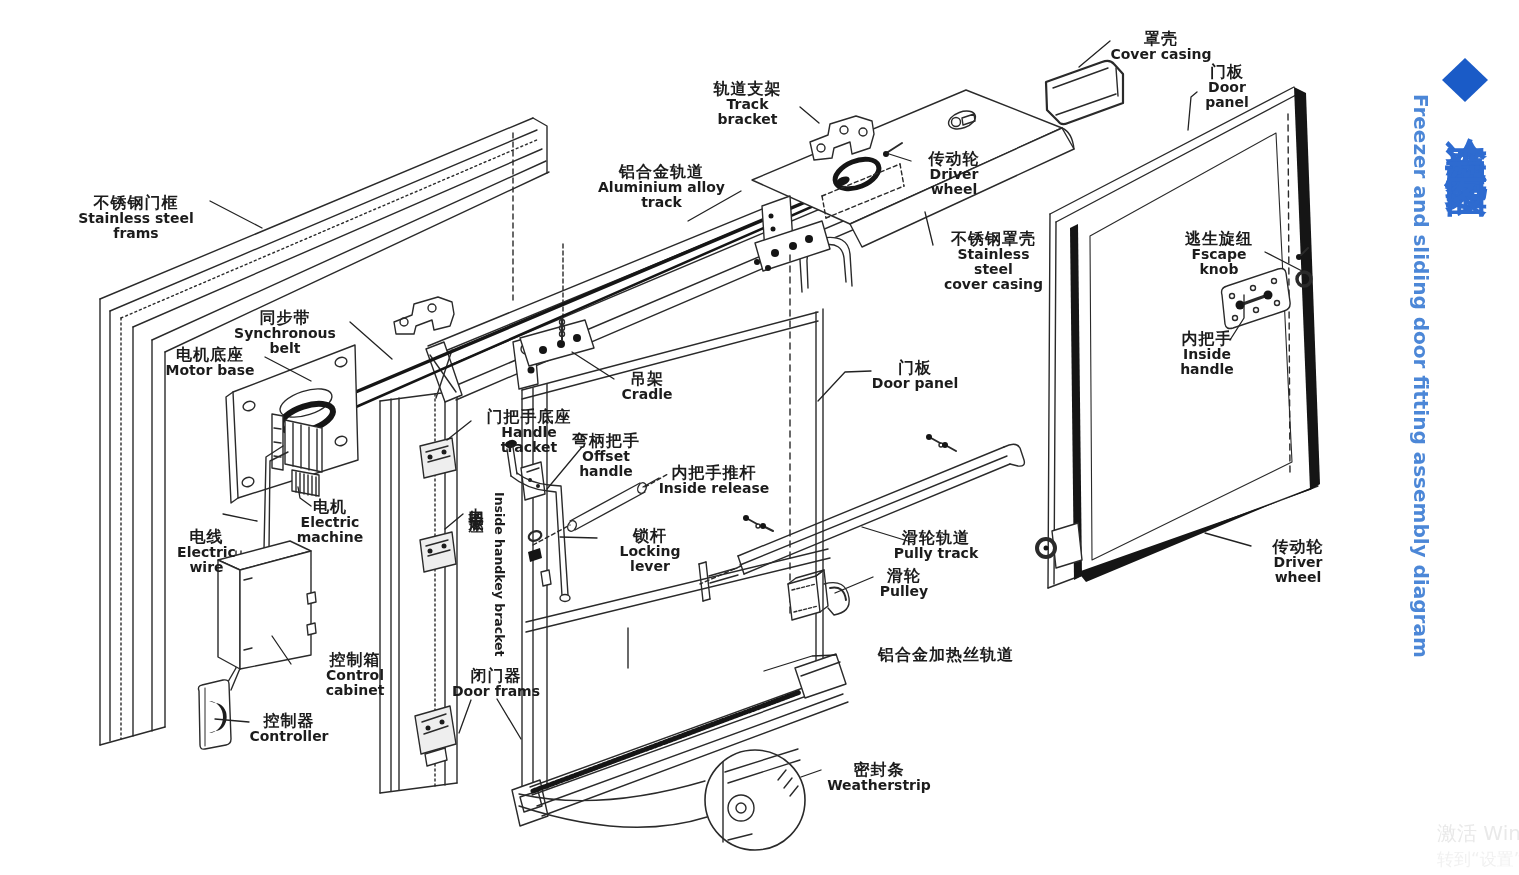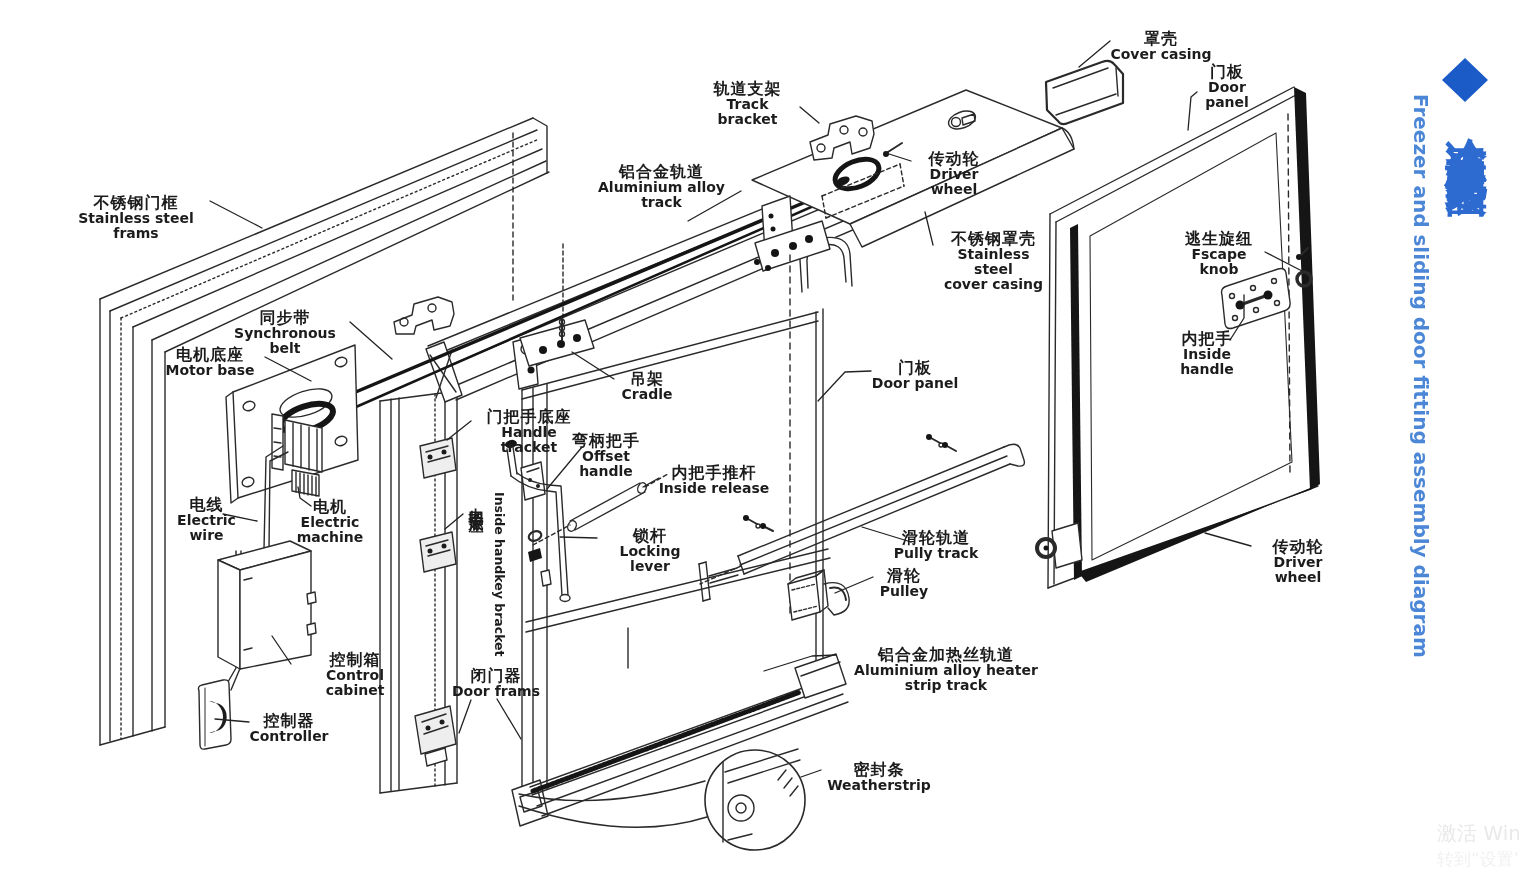--- a/index.html
+++ b/index.html
@@ -445,21 +445,21 @@
 <div class="lbl" style="left:598px;top:527px;width:104px">
   <span class="cn">锁杆</span>
   <span class="en">Locking lever</span>
 </div>
 <div class="vlbl-cn" style="left:466px;top:496px">
   <span>内把手底座</span>
 </div>
 <div class="vlbl-en" style="left:507px;top:492px">
   <span>Inside handkey bracket</span>
 </div>
-<div class="lbl" style="left:158px;top:496px;width:97px">
+<div class="lbl" style="left:158px;top:528px;width:97px">
   <span class="cn">电线</span>
   <span class="en">Electric wire</span>
 </div>
 <div class="lbl" style="left:266px;top:498px;width:128px">
   <span class="cn">电机</span>
   <span class="en">Electric machine</span>
 </div>
 <div class="lbl" style="left:295px;top:651px;width:120px">
   <span class="cn">控制箱</span>
   <span class="en">Control cabinet</span>
@@ -479,21 +479,20 @@
 <div class="lbl" style="left:892px;top:529px;width:88px">
   <span class="cn">滑轮轨道</span>
   <span class="en">Pully track</span>
 </div>
 <div class="lbl" style="left:874px;top:567px;width:60px">
   <span class="cn">滑轮</span>
   <span class="en">Pulley</span>
 </div>
 <div class="lbl la" style="left:836px;top:646px;width:220px">
   <span class="cn">铝合金加热丝轨道</span>
-  <span class="en">Aluminium alloy heater strip track</span>
 </div>
 <div class="lbl la" style="left:823px;top:761px;width:112px">
   <span class="cn">密封条</span>
   <span class="en">Weatherstrip</span>
 </div>
 
 <div class="title-cn">
   <span>冷冻库平移门配件组装图</span>
 </div>
 <div class="title-en">

